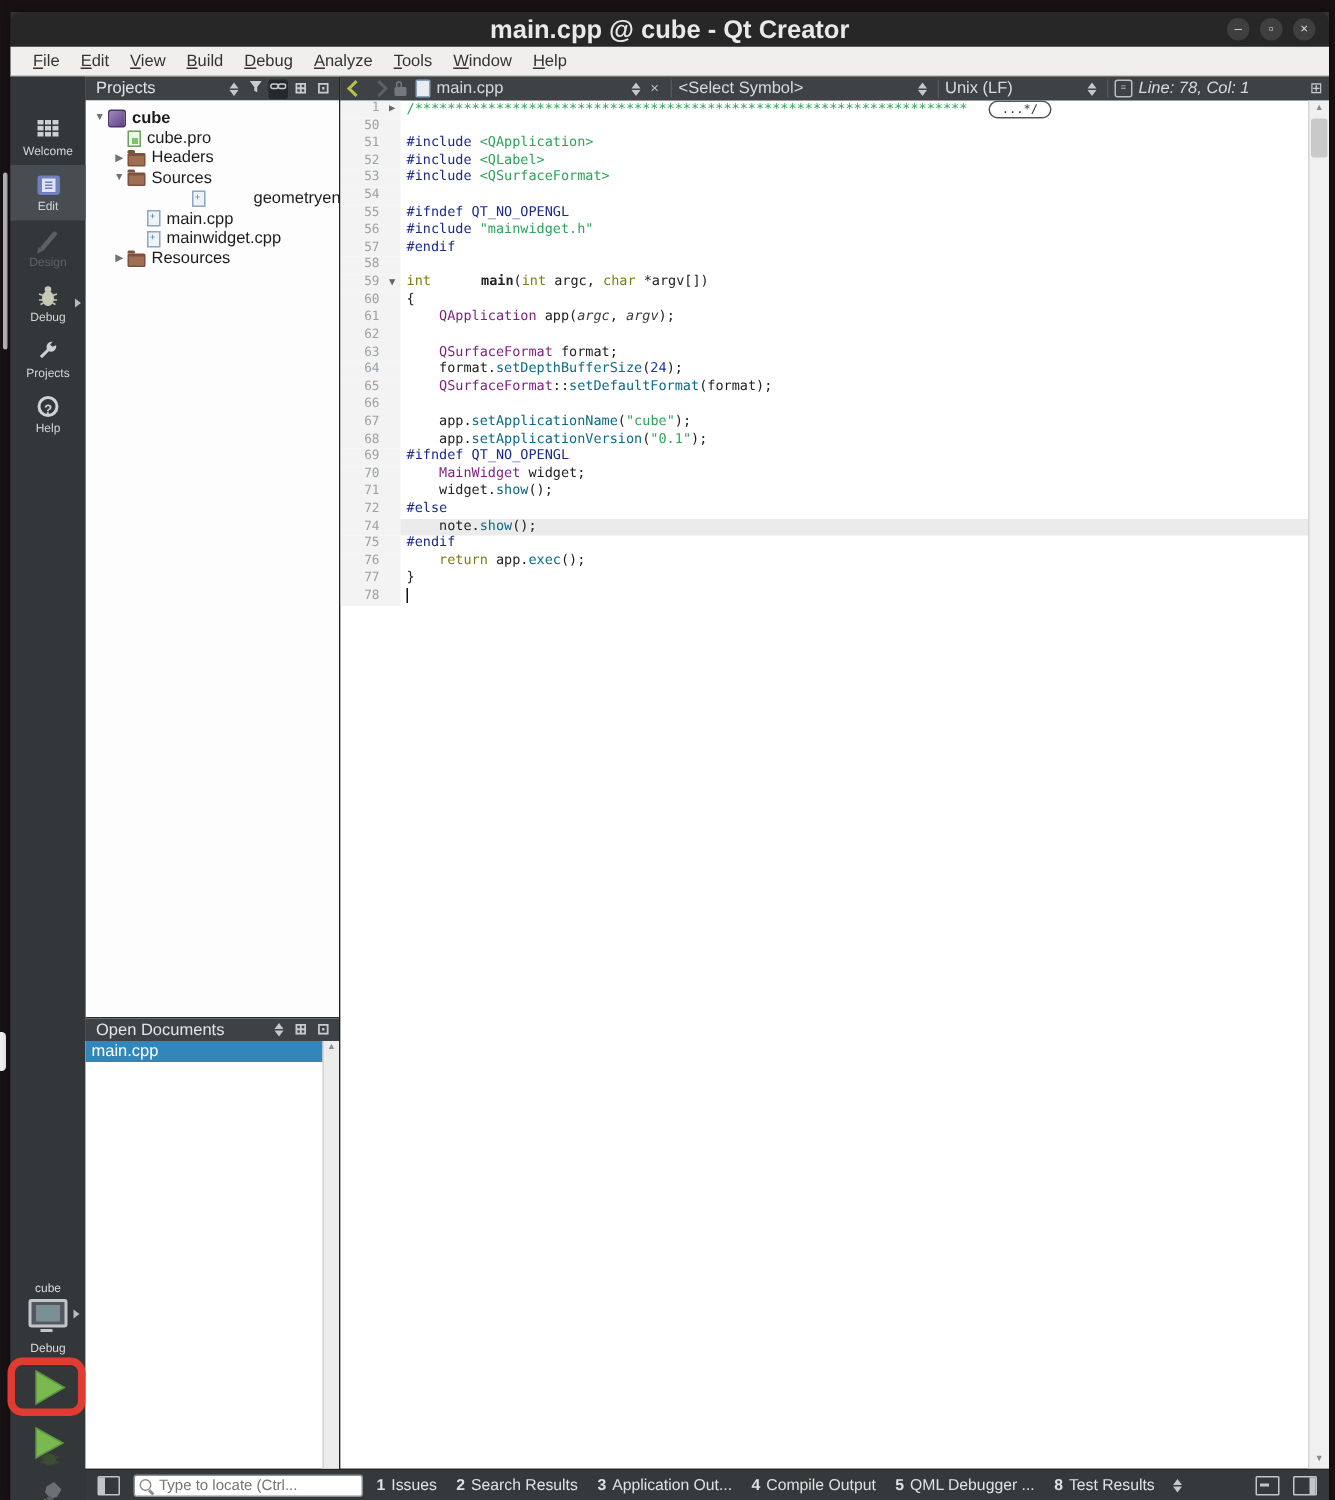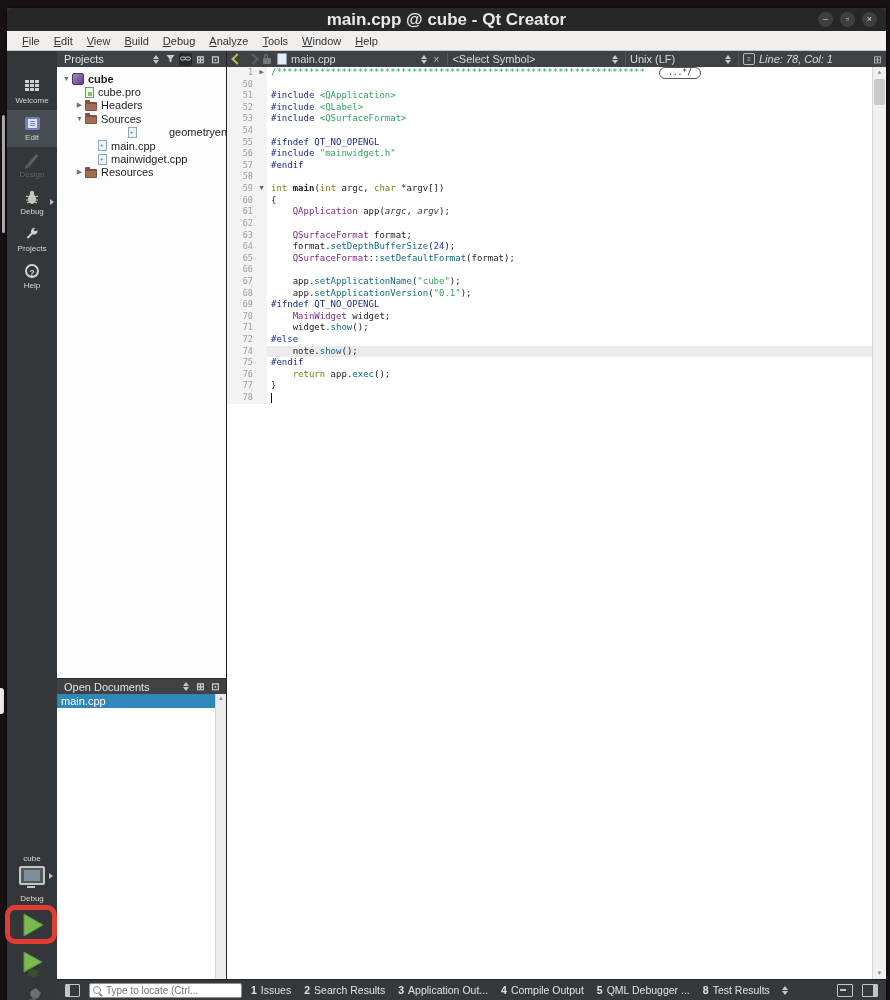--- a/index.html
+++ b/index.html
@@ -101,21 +101,21 @@
     line-height:11.62px;padding-right:3px;font-size:8.5px;}
   .fold{width:11px;flex:none;background:#f3f3f3;align-self:stretch;color:#5f6467;font-size:7px;
     line-height:11.62px;text-align:center;}
   .ct{flex:1;padding-left:4px;line-height:11.62px;}
   .cl.dim .ct{background:#ebebeb;}
   .sg-c,.sg-g{color:#2fa35c;}
   .sg-p{color:#1a2a8a;}
   .sg-k{color:#7e7d14;}
   .sg-t{color:#7d1f7d;}
   .sg-f{color:#0d6a84;}
-  .sg-fb{font-weight:bold;color:#222;}
+  .sg-fb{font-weight:bold;color:#222;margin-left:28px;}
   .sg-num{color:#2136b4;}
   .sg-v{font-style:italic;color:#3a3a3a;}
   .sg-d{color:#222;}
   .fold-box{display:inline-block;border:1px solid #555;border-radius:7px;padding:0 8px;margin-left:14px;
     font-size:8px;color:#333;height:10px;line-height:10px;background:#fff;}
   .caret{display:inline-block;width:1px;height:10px;background:#111;vertical-align:middle;}
   .vscroll{position:absolute;right:0;top:0;bottom:0;width:13px;background:#f0f0f0;border-left:1px solid #d6d6d6;}
   .vs-arrow{height:11px;font-size:6px;color:#8b8b8b;text-align:center;line-height:11px;}
   .vs-arrow.bottom{position:absolute;bottom:0;left:0;right:0;}
   .vs-thumb{position:absolute;top:12px;left:1px;right:1px;height:26px;background:#c9c9c9;border-radius:2px;}

